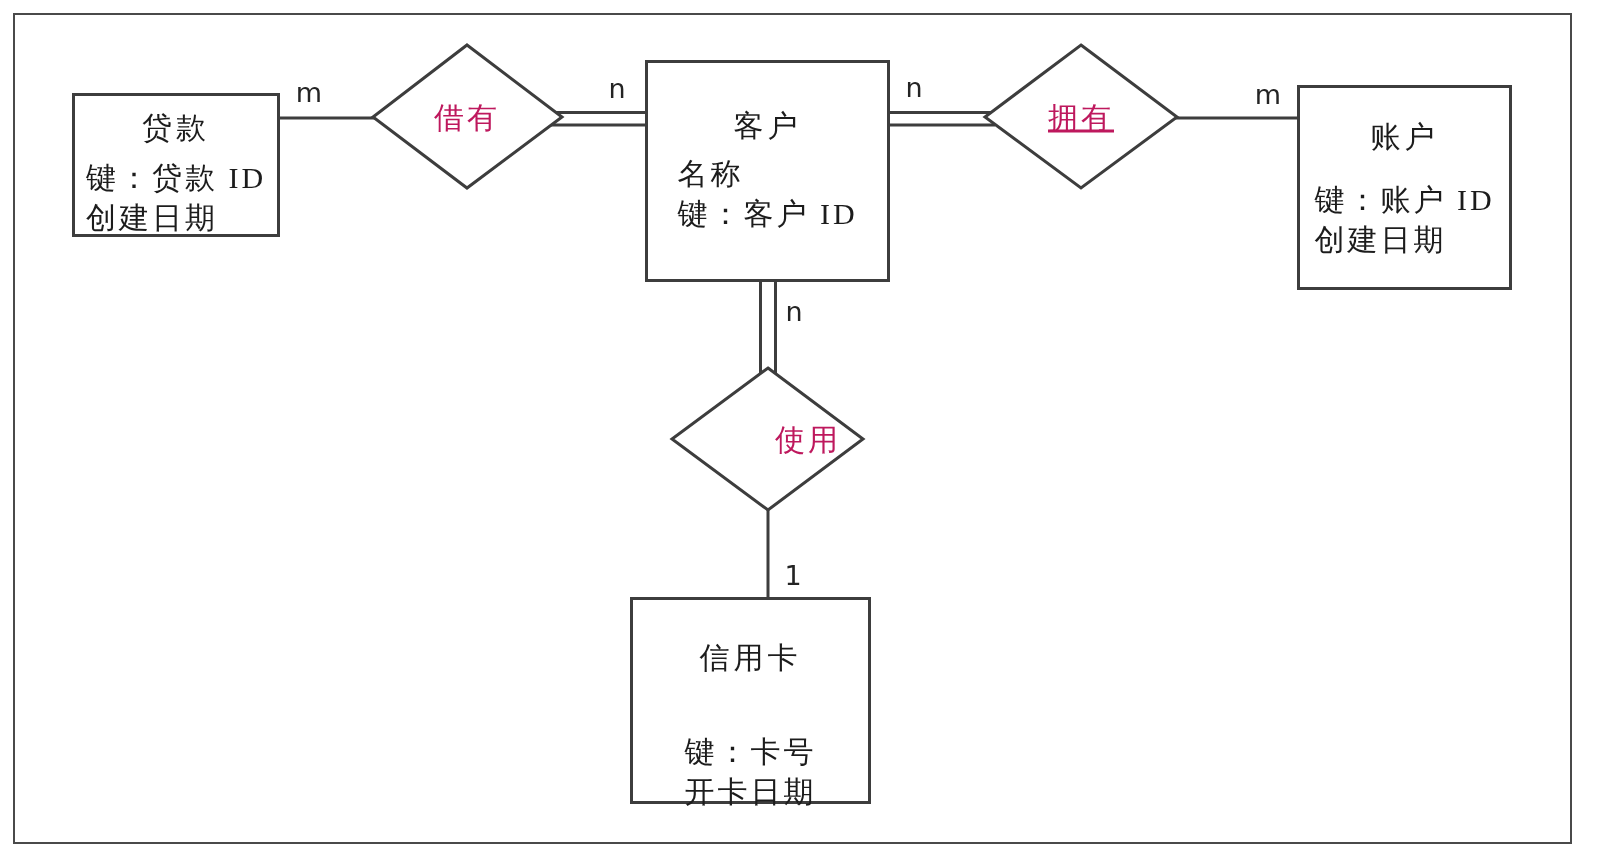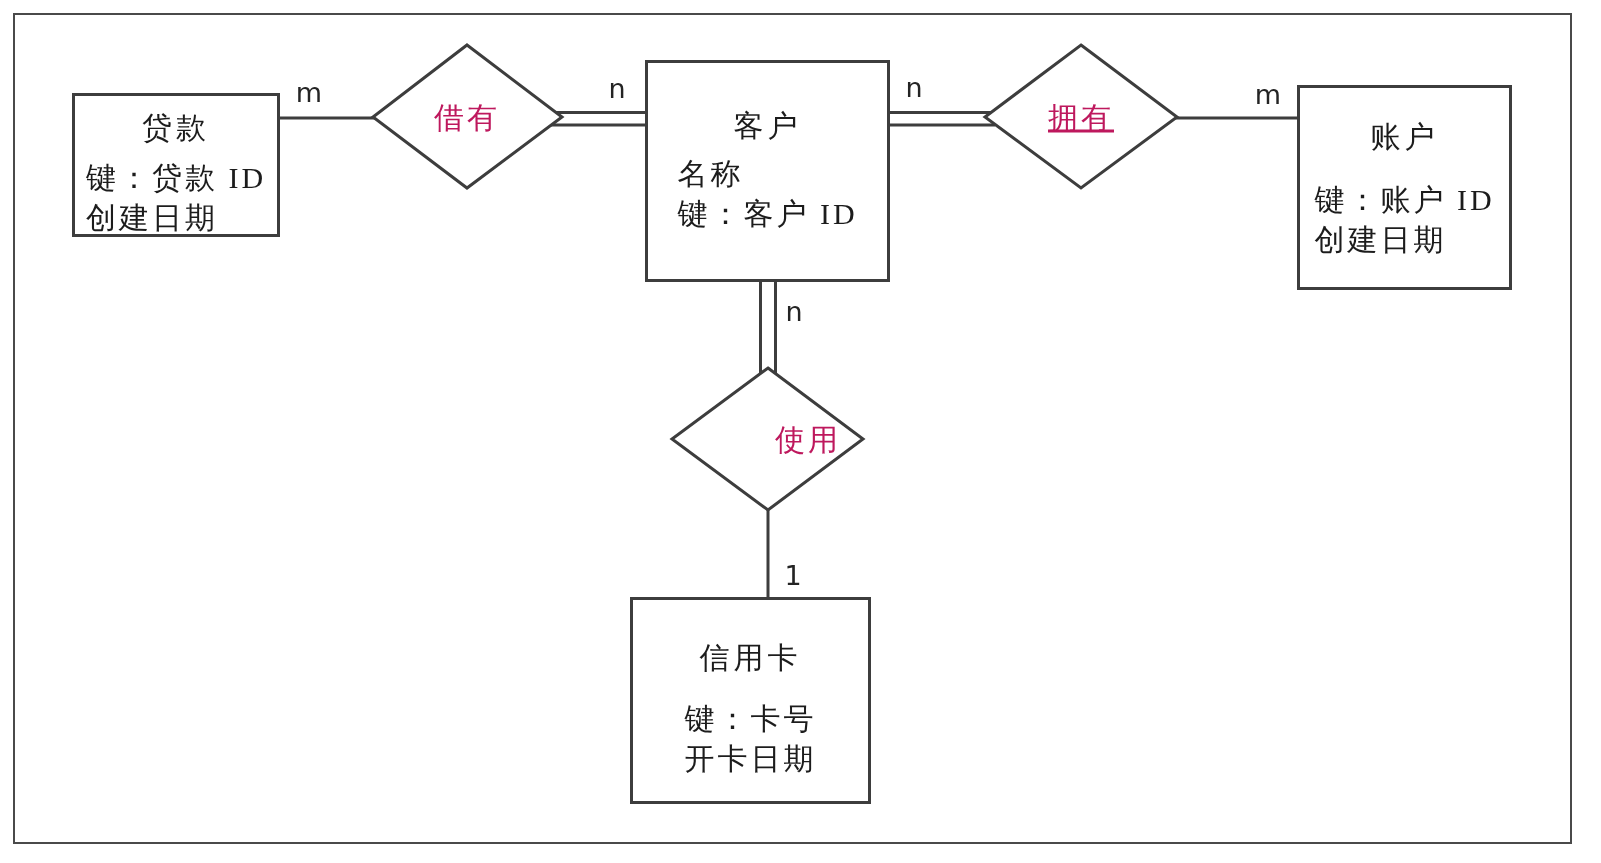--- a/index.html
+++ b/index.html
@@ -119,21 +119,21 @@
     <div class="attr-wrap" style="margin-top:27px;">
       <div class="attrs">
         <div>键：账户 ID</div>
         <div>创建日期</div>
       </div>
     </div>
   </div>
 
   <div class="entity" style="left:630px; top:597px; width:241px; height:207px;">
     <div class="entity-title" style="margin-top:42px;">信用卡</div>
-    <div class="attr-wrap" style="margin-top:25px;">
+    <div class="attr-wrap" style="margin-top:58px;">
       <div class="attrs">
         <div>键：卡号</div>
         <div>开卡日期</div>
       </div>
     </div>
   </div>
 
   <div class="rel-label" style="left:467px; top:118px;">借有</div>
   <div class="rel-label" style="left:1081px; top:118px;text-decoration:underline;">拥有</div>
   <div class="rel-label" style="left:768px; top:440px;margin-left:40px;">使用</div>

